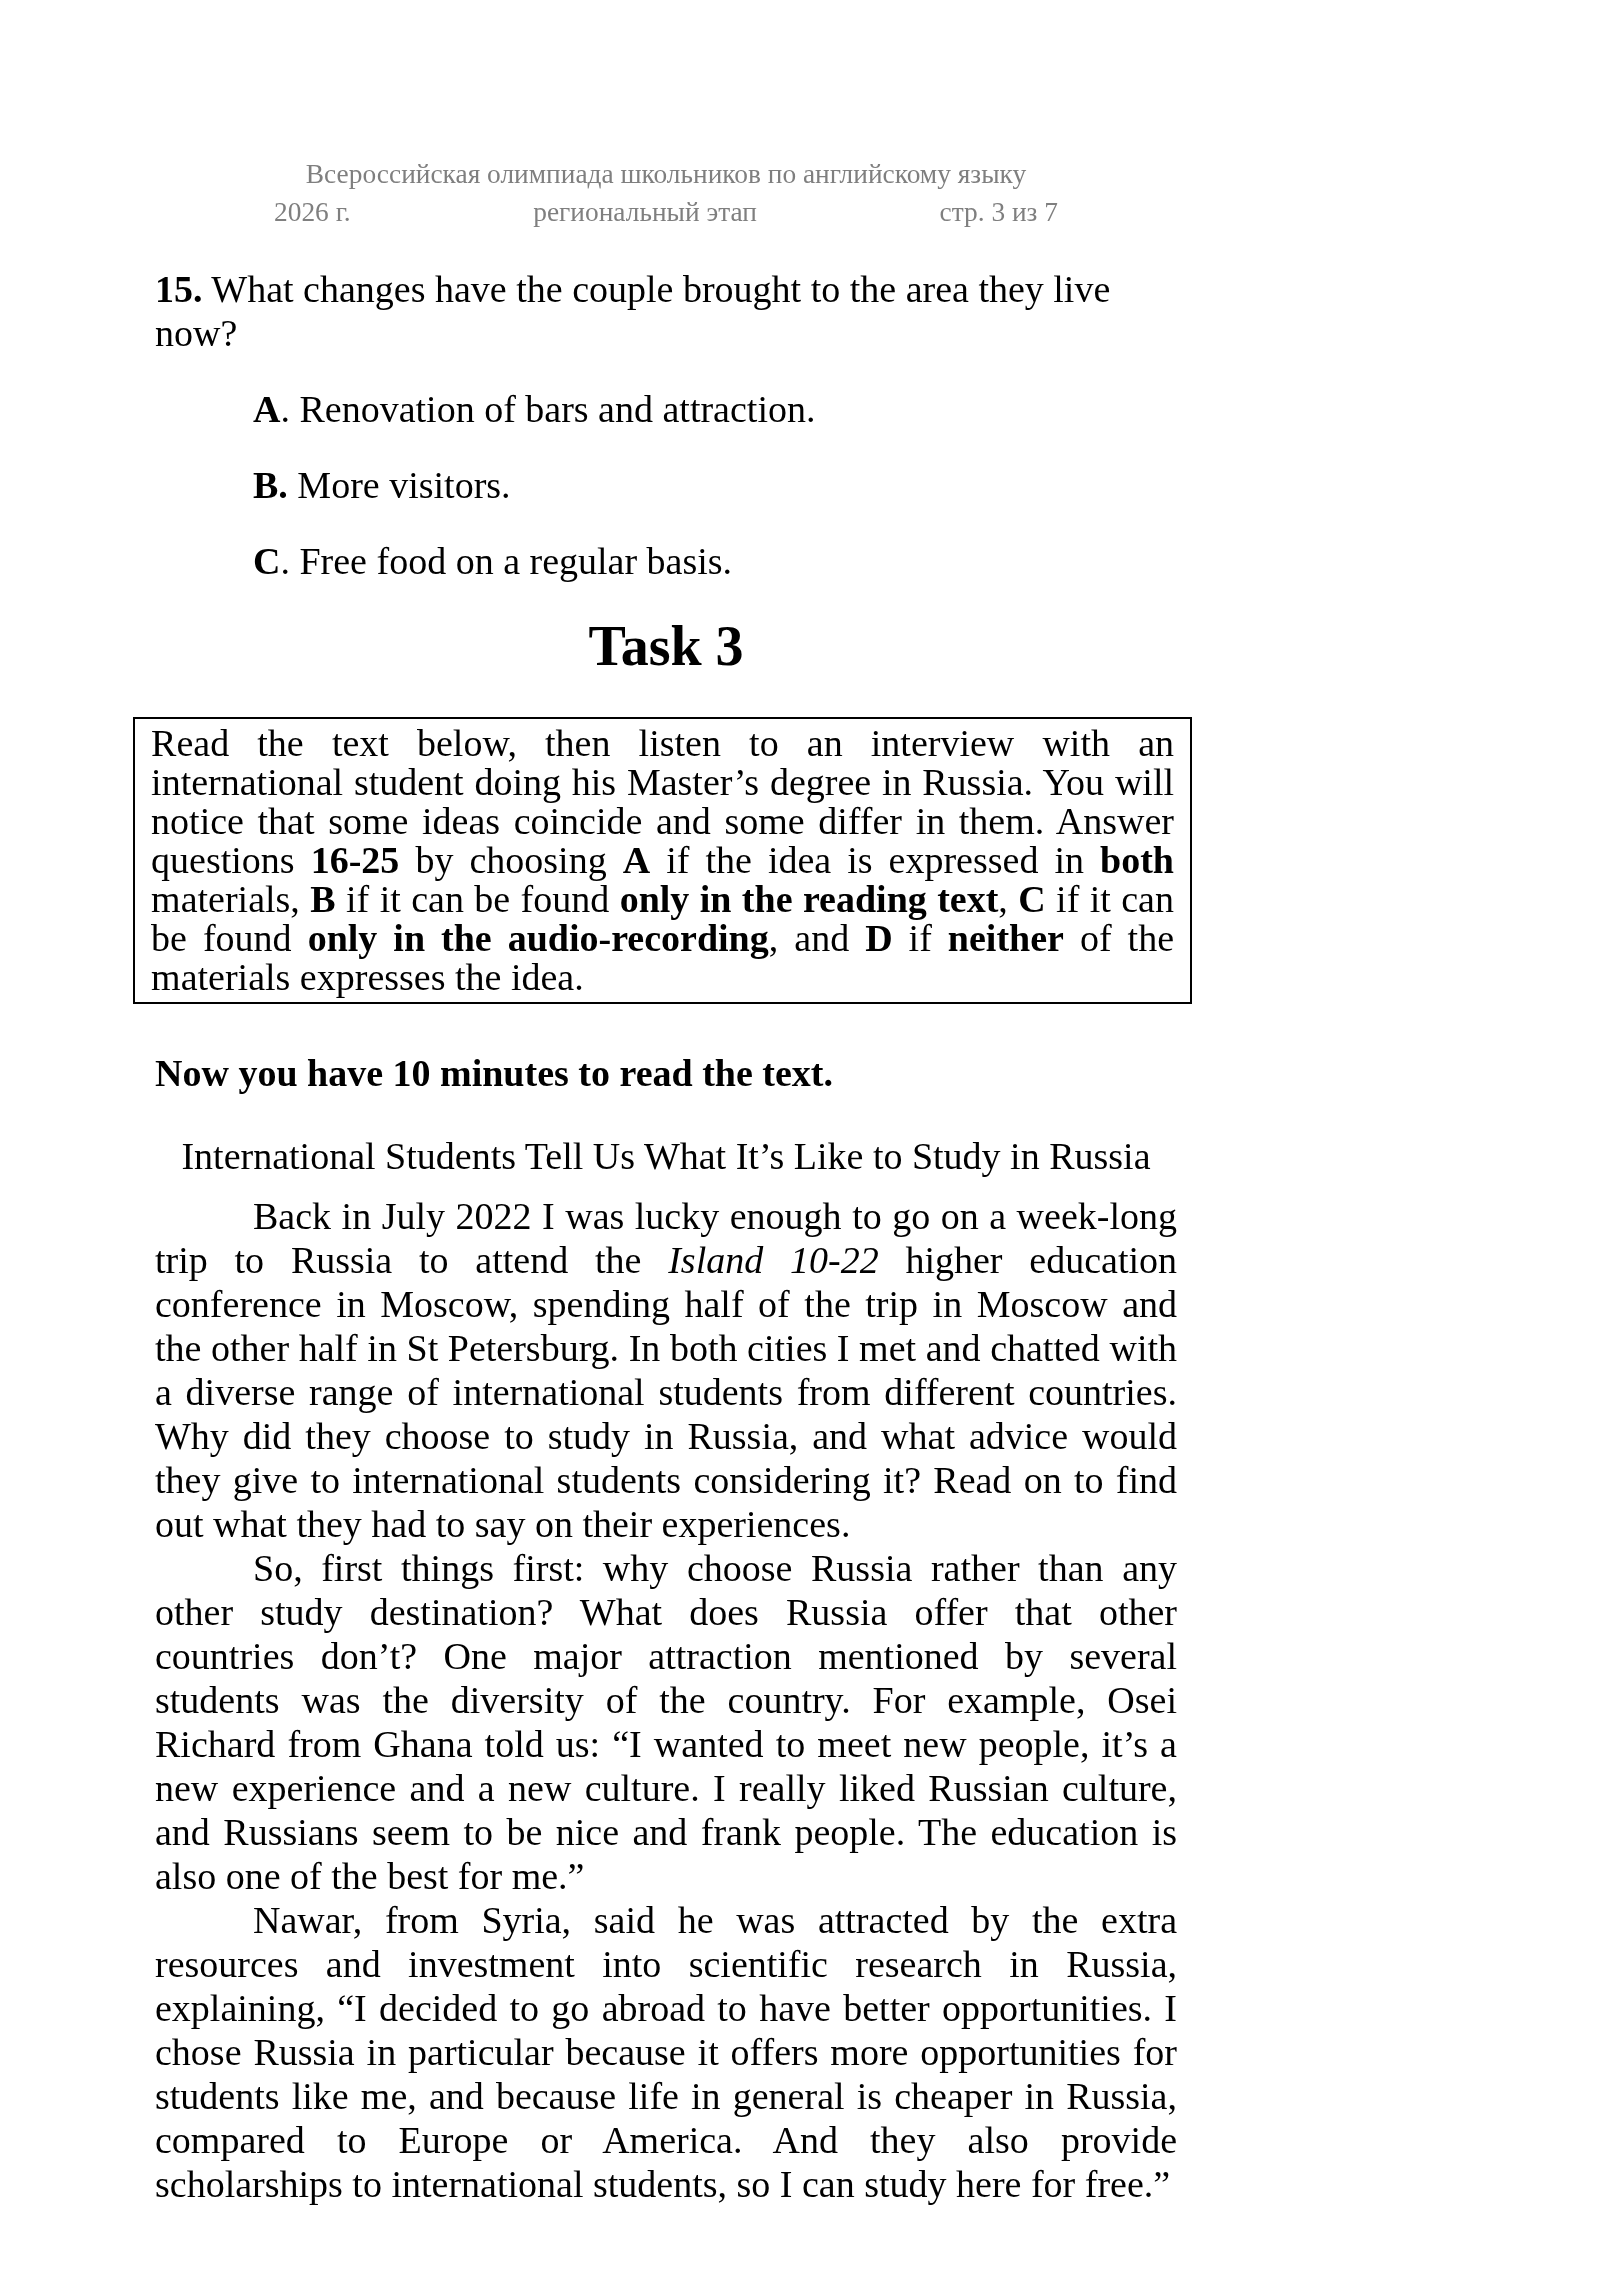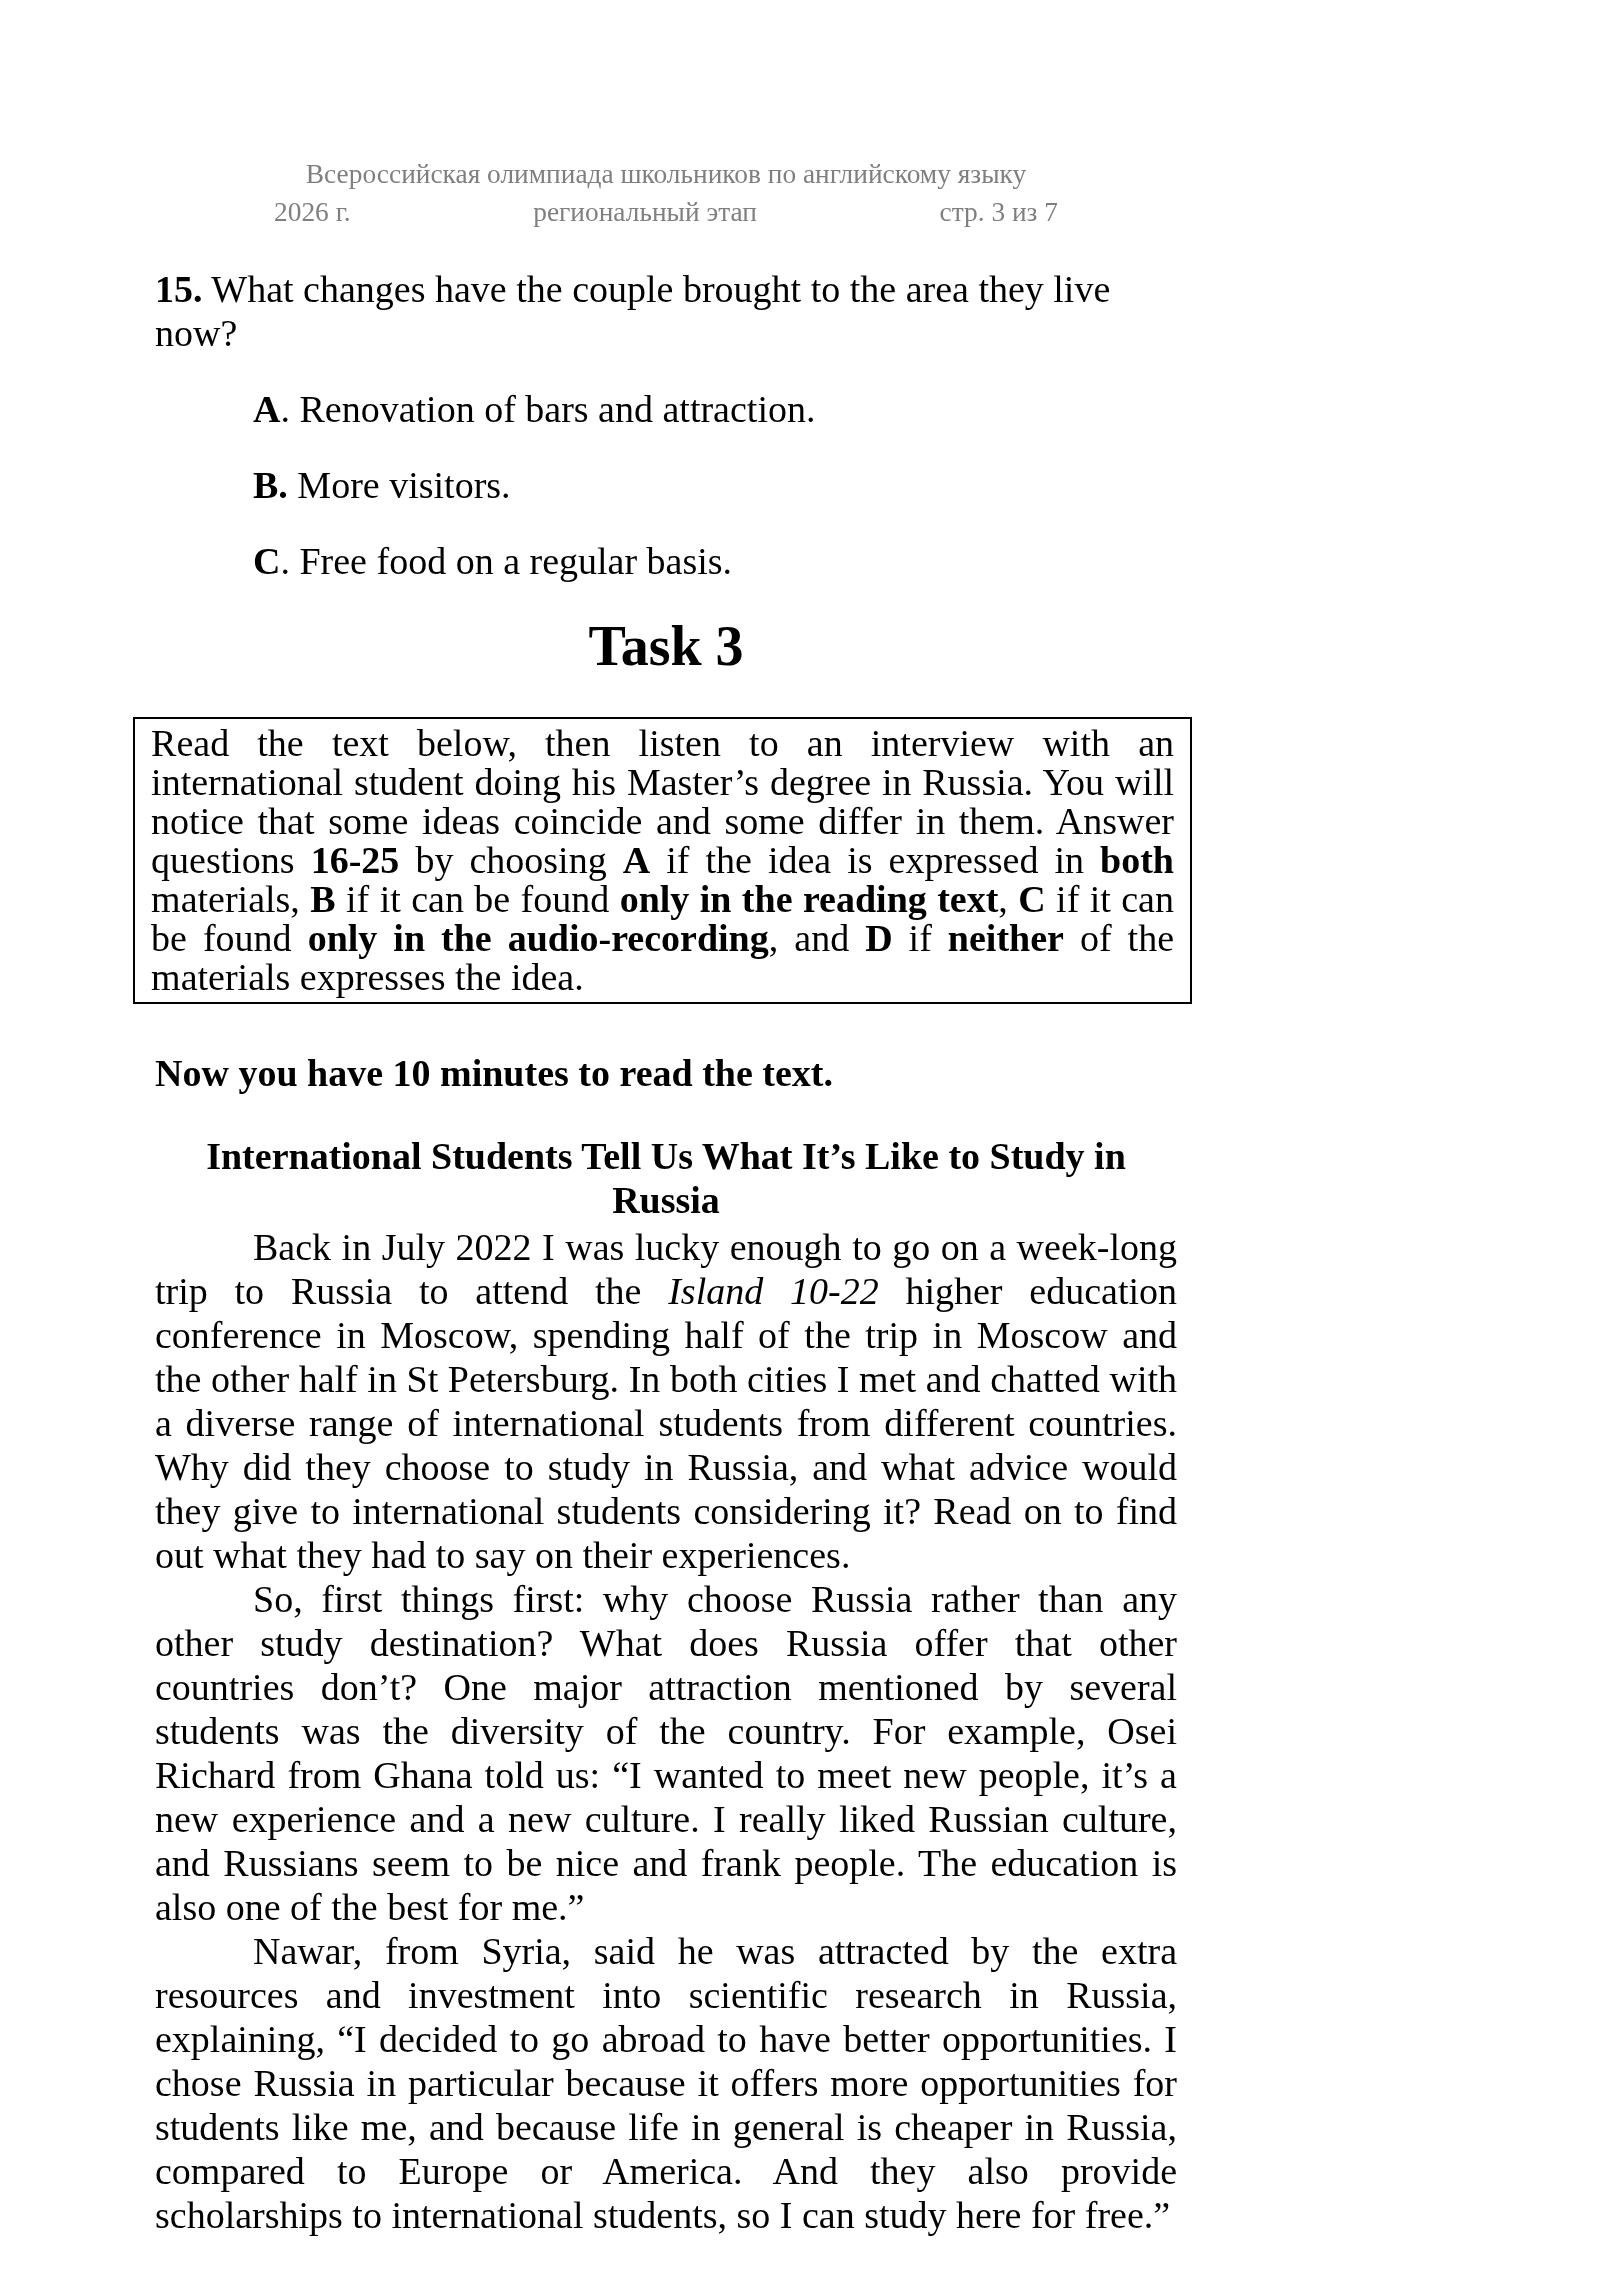--- a/index.html
+++ b/index.html
@@ -52,25 +52,25 @@
     padding: 4.9px 15.7px;
     line-height: 39px;
     text-align: justify;
   }
   .read-note {
     font-weight: bold;
     line-height: 44px;
     margin: 47px 0 0 0;
   }
   .text-title {
-    font-weight: bold;
+    font-weight: normal;
     font-size: 38px;
     line-height: 44px;
     text-align: center;
-    margin: 39px 0 3px 0;
+    margin: 39px 0 16px 0;
   }
   .body-par {
     margin: 0;
     line-height: 44px;
     text-align: justify;
     text-indent: 98px;
   }
 </style>
 </head>
 <body>

